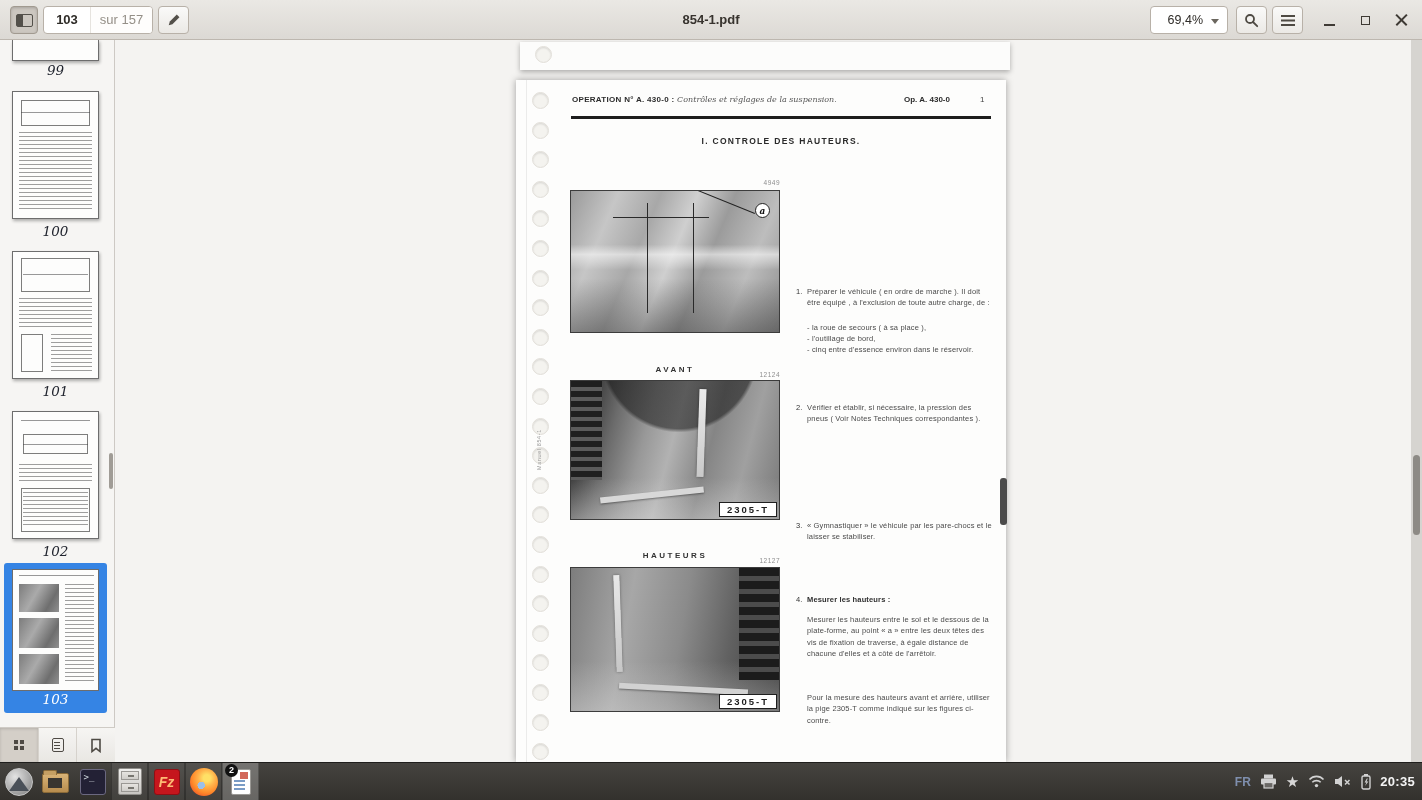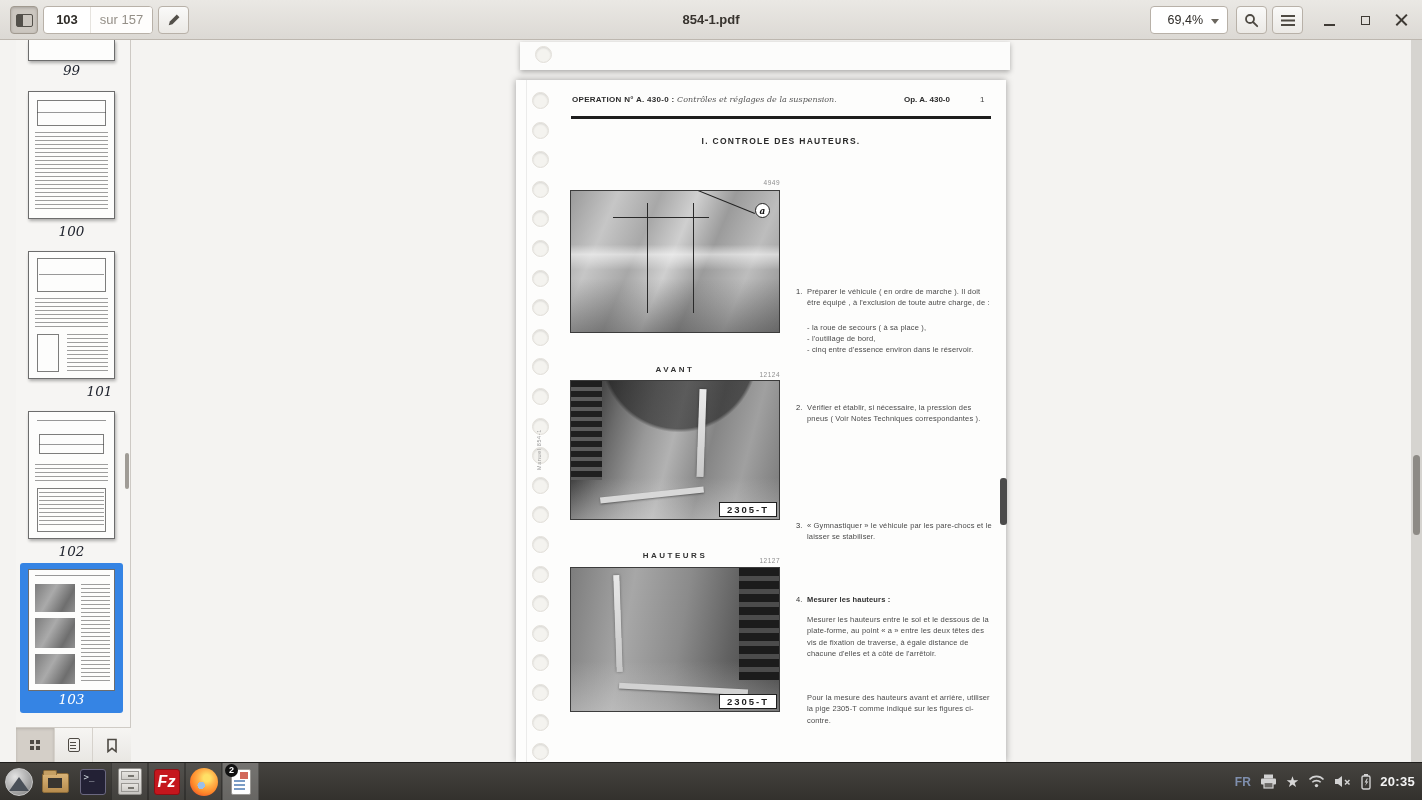--- a/index.html
+++ b/index.html
@@ -31,21 +31,21 @@
     box-shadow:0 4.5px 0 #4e4a43, 0 9px 0 #4e4a43; }
   .winctl { position:absolute; top:0; height:40px; width:18px; display:flex; align-items:center; justify-content:center; }
   .min-ic { width:11px; height:1.7px; background:#3e3a34; margin-top:10px; }
   .max-ic { width:9px; height:9px; border:1.7px solid #3e3a34; }
   .x-ic { position:relative; width:13px; height:13px; }
   .x-ic::before,.x-ic::after { content:""; position:absolute; left:-1px; top:5.6px; width:15px; height:1.7px;
     background:#3e3a34; }
   .x-ic::before { transform:rotate(45deg); } .x-ic::after { transform:rotate(-45deg); }
 
   
-  .sidebar { position:absolute; left:16px; top:40px; width:115px; height:722px;
+  .sidebar { position:absolute; left:0; top:40px; width:115px; height:722px;
     background:#f6f5f3; border-right:1px solid #cdc9c4; z-index:20; }
   .thumb { position:absolute; left:12px; width:87px; background:#fdfdfc; border:1px solid #6d6d6d;
     box-shadow:1px 2px 3px rgba(0,0,0,.3); overflow:hidden; }
   .thumb-label { position:absolute; left:0; width:111px; text-align:center;
     font-family:"DejaVu Serif", serif; font-style:italic; font-size:13.5px; color:#20242e; }
   .sel-box { position:absolute; left:4px; top:523px; width:103px; height:150px;
     background:#3584e4; border-radius:3px; }
   .sel-box .thumb { left:8px; top:6px; box-shadow:none; }
   .sel-box .thumb-label { left:0; width:103px; top:128px; color:#ffffff; }
   .tline { position:absolute; background:rgba(70,70,70,.55); height:1px; }
@@ -156,21 +156,21 @@
   .folder-ic::before { content:""; position:absolute; left:0; top:-4px; width:12px; height:4px;
     background:#c59f63; border:1px solid #8a6a38; border-bottom:none; border-radius:2px 2px 0 0; }
   .folder-ic::after { content:""; position:absolute; left:5px; top:4px; width:14px; height:10px; background:#393530; }
   .term-ic { width:26px; height:26px; background:#232135; border:1px solid #6b6880; border-radius:3px;
     color:#cfd8dc; font-family:"DejaVu Sans Mono", monospace; font-size:9px; line-height:10px; padding:2px 0 0 3px; }
   .cab-ic { width:24px; height:27px; background:linear-gradient(#f0efed,#c8c6c2); border:1px solid #8f8d89;
     border-radius:2px; display:flex; flex-direction:column; align-items:center; justify-content:space-evenly; }
   .drawer { width:18px; height:9px; border:1px solid #9a9894; background:linear-gradient(#e6e4e0,#cfcdc9); position:relative; }
   .drawer::after { content:""; position:absolute; left:6px; top:3px; width:6px; height:2px; background:#77756f; }
   .fz-ic { width:26px; height:26px; background:#c5161d; border:1px solid #8e0f14; border-radius:3px;
-    color:#ffffff; font-weight:bold; font-style:italic; font-size:16px; text-align:center; line-height:24px; }
+    color:#fdba74; font-weight:bold; font-style:italic; font-size:14px; text-align:center; line-height:24px; }
   .ff-ic { width:28px; height:28px; border-radius:50%; position:relative;
     background:radial-gradient(circle at 40% 62%, #9bc0ea 0 15%, rgba(0,0,0,0) 16%),
       radial-gradient(circle at 60% 36%, #ffe066 0 14%, #ffb44c 34%, #ff8a2a 60%, #ef5a28 82%, #d9481f); }
   .dv-ic { width:20px; height:26px; background:#fff; border:1px solid #9a9894; border-radius:2px; position:relative; }
   .dv-ic::before { content:""; position:absolute; right:2px; top:2px; width:8px; height:7px; background:#d2685a; }
   .dv-ic::after { content:""; position:absolute; left:2px; bottom:3px; width:11px; height:11px;
     background:repeating-linear-gradient(to bottom,#7a9cc6 0 2px, transparent 2px 4px); }
   .badge { position:absolute; left:3px; top:1px; width:13px; height:13px; border-radius:50%;
     background:#111; color:#fff; font-size:9px; font-weight:bold; text-align:center; line-height:13px; }
   .tray { margin-left:auto; display:flex; align-items:center; gap:9px; padding-right:7px; height:38px; }
@@ -230,21 +230,21 @@
   </div>
   <div class="thumb-label" style="top:183px;">100</div>
 
   <div class="thumb" style="top:211px; height:128px;">
     <div class="tbox" style="left:8px; top:6px; width:69px; height:34px;"></div>
     <div class="tline" style="left:10px; top:22px; width:65px;"></div>
     <div class="tlines" style="left:6px; top:46px; width:73px; height:30px;"></div>
     <div class="tbox" style="left:8px; top:82px; width:22px; height:38px;"></div>
     <div class="tlines" style="left:38px; top:82px; width:41px; height:38px;"></div>
   </div>
-  <div class="thumb-label" style="top:343px;margin-left:28px;">101</div>
+  <div class="thumb-label" style="top:343px;">101</div>
 
   <div class="thumb" style="top:371px; height:128px;">
     <div class="tline" style="left:8px; top:8px; width:69px;"></div>
     <div class="tbox" style="left:10px; top:22px; width:65px; height:20px;"></div>
     <div class="tline" style="left:10px; top:32px; width:65px;"></div>
     <div class="tlines" style="left:6px; top:52px; width:73px; height:18px;"></div>
     <div class="tbox" style="left:8px; top:76px; width:69px; height:44px;"></div>
     <div class="tlines" style="left:10px; top:80px; width:65px; height:36px;"></div>
   </div>
   <div class="thumb-label" style="top:503px;">102</div>

